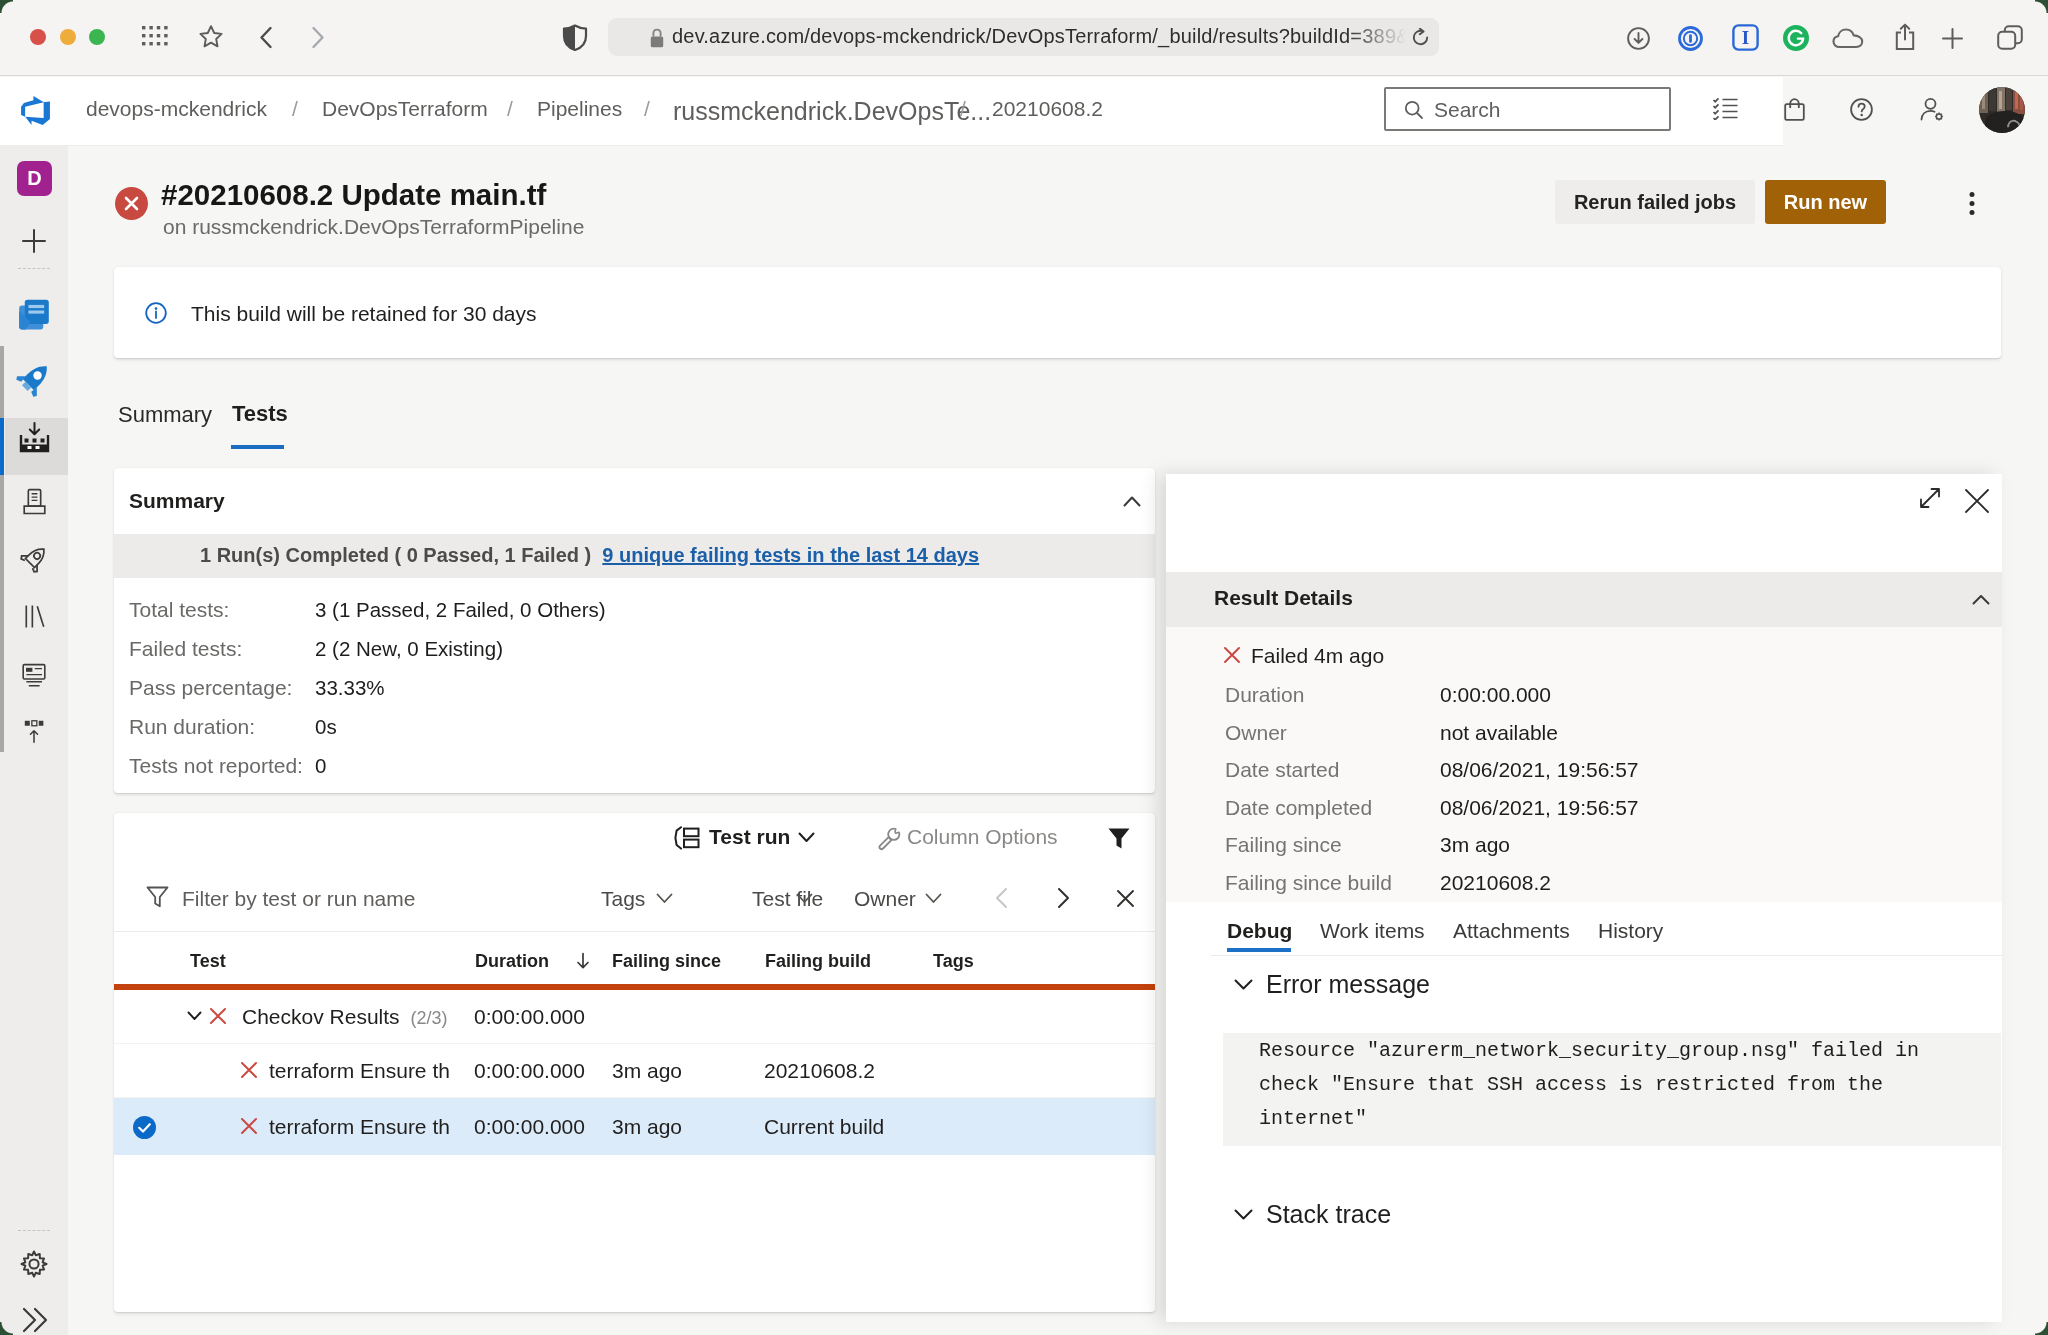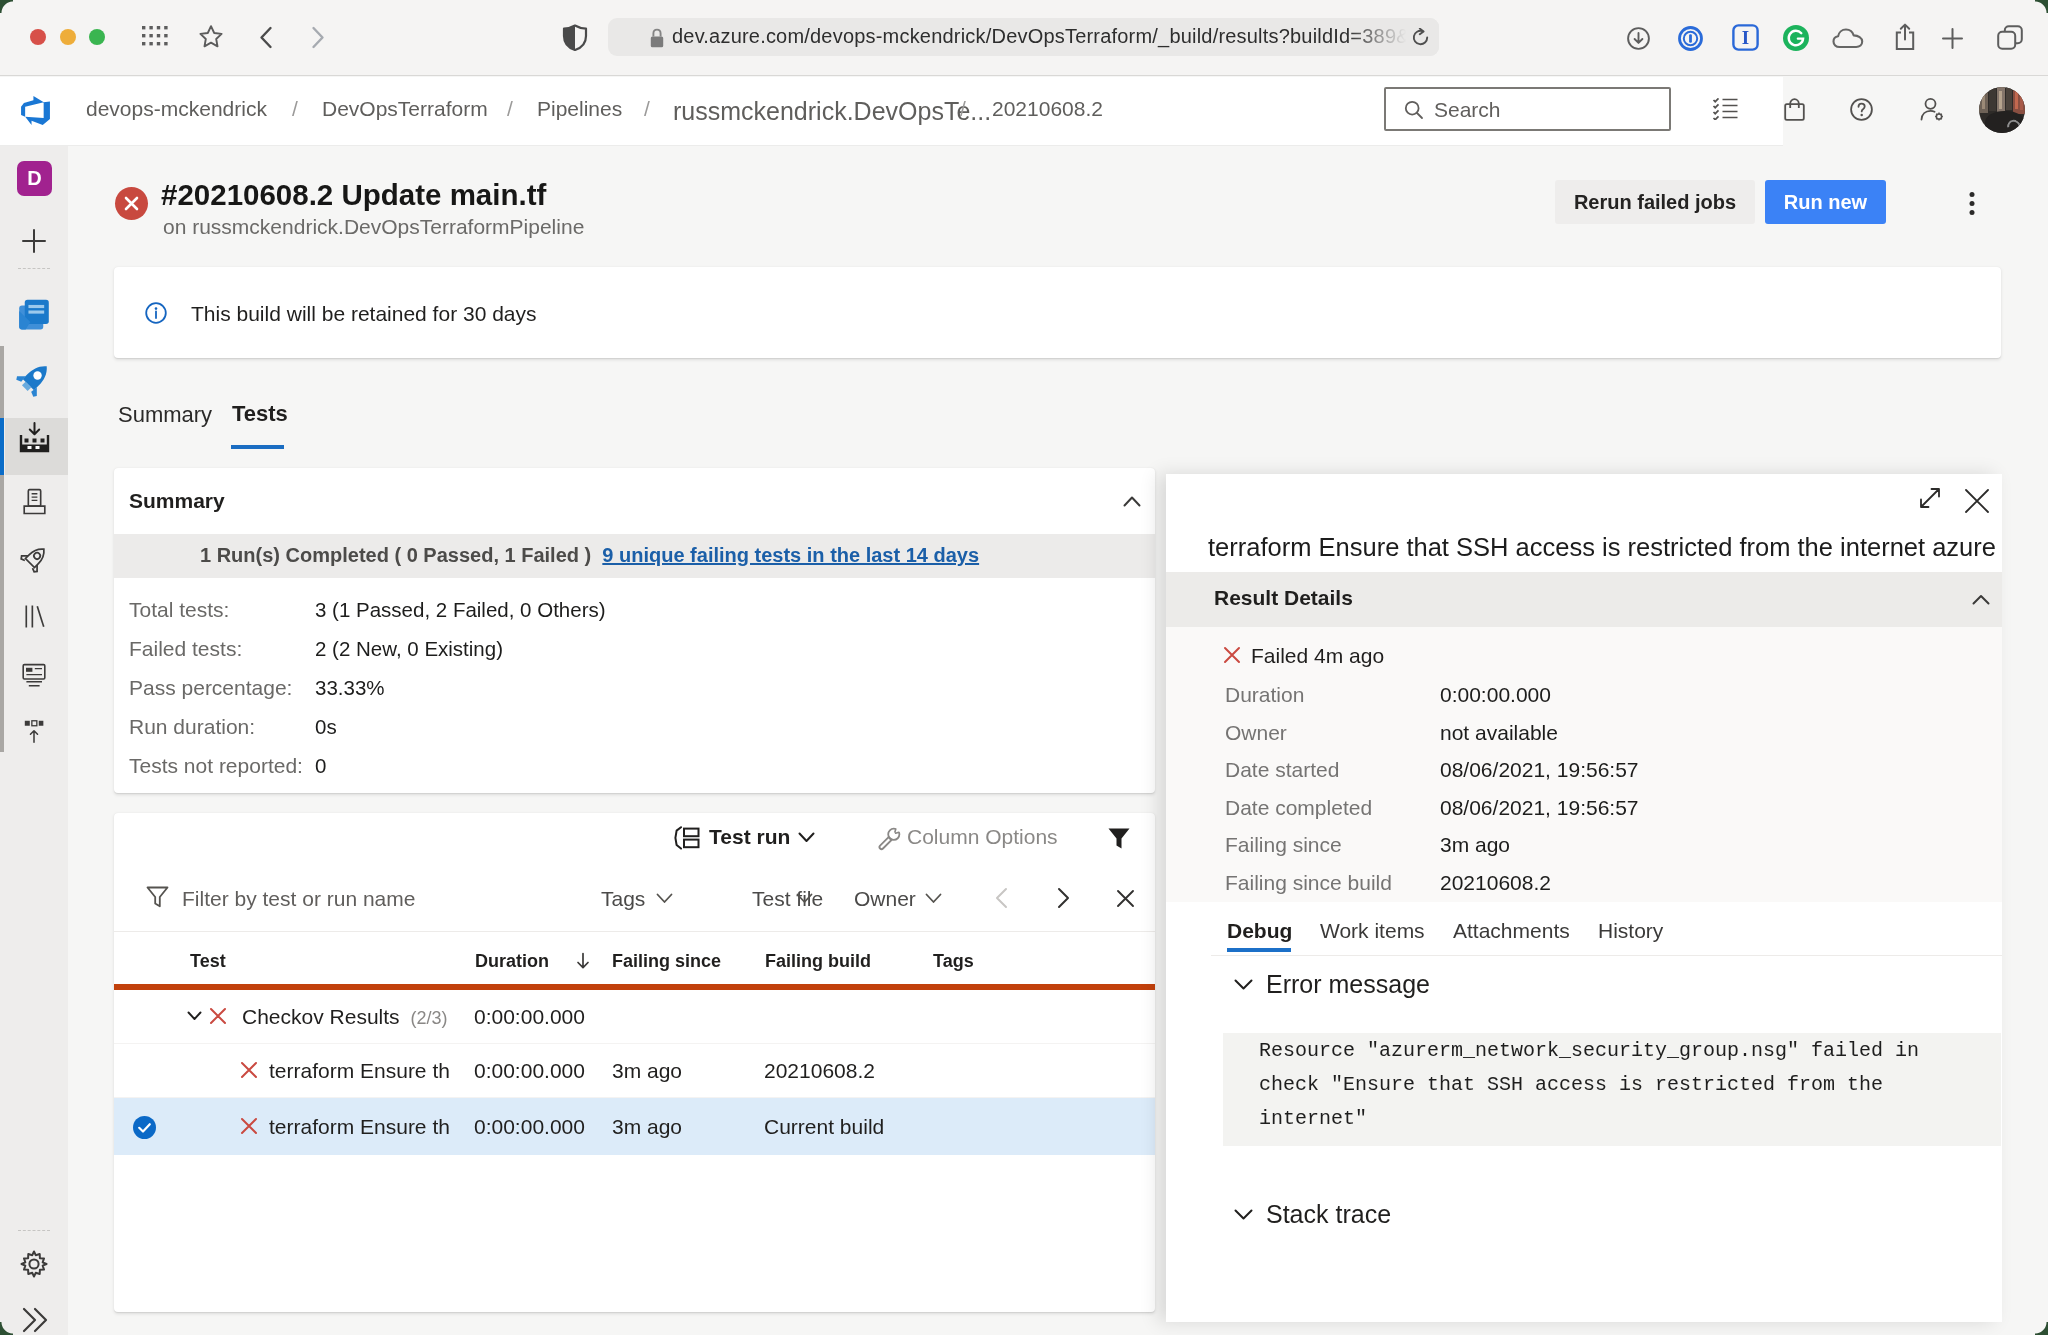--- a/index.html
+++ b/index.html
@@ -274,21 +274,21 @@
 
   <div id="main">
 
     <div class="abs" style="left:47px; top:41px; width:33px; height:33px; border-radius:50%; background:#c8493f;"></div>
     <svg class="i" style="left:56px; top:50px;" width="15" height="15" viewBox="0 0 15 15">
       <path d="M2 2 L13 13 M13 2 L2 13" stroke="#fff" stroke-width="2.6" stroke-linecap="round"></path>
     </svg>
     <div class="abs" style="left:93px; top:32px; font-size:29.5px; font-weight:700; color:#171716;">#20210608.2 Update main.tf</div>
     <div class="abs" style="left:95px; top:69px; font-size:21px; color:#6b6a68;">on russmckendrick.DevOpsTerraformPipeline</div>
     <div class="abs" style="left:1487px; top:34px; width:200px; height:44px; background:#eeedec; border-radius:3px; text-align:center; line-height:44px; font-size:20px; font-weight:700; color:#242322;">Rerun failed jobs</div>
-    <div class="abs" style="left:1697px; top:34px; width:121px; height:44px; background:#3b82f6; border-radius:3px; text-align:center; line-height:44px; font-size:20px; font-weight:700; color:#fff;">Run new</div>
+    <div class="abs" style="left:1697px; top:34px; width:121px; height:44px; background:#a16207; border-radius:3px; text-align:center; line-height:44px; font-size:20px; font-weight:700; color:#fff;">Run new</div>
     <svg class="i" style="left:1899px; top:40px;" width="10" height="33" viewBox="0 0 10 33">
       <circle cx="5" cy="8.5" r="2.5" fill="#2b2a29"></circle>
       <circle cx="5" cy="17.5" r="2.5" fill="#2b2a29"></circle>
       <circle cx="5" cy="26.5" r="2.5" fill="#2b2a29"></circle>
     </svg>
 
     <div class="card" style="left:46px; top:121px; width:1887px; height:91px;">
       <svg class="i" style="left:31px; top:35px;" width="22" height="22" viewBox="0 0 22 22">
         <circle cx="11" cy="11" r="9.8" fill="none" stroke="#1565c0" stroke-width="1.8"></circle>
         <circle cx="11" cy="6.6" r="1.3" fill="#1565c0"></circle>
@@ -420,21 +420,20 @@
       </div>
     </div>
 
     <div class="abs" id="panel" style="left:1098px; top:328px; width:836px; height:848px; background:#fff; box-shadow:-8px 0 18px rgba(0,0,0,.12);">
       <svg class="i" style="left:752px; top:12px;" width="24" height="28" viewBox="0 0 24 28">
         <path d="M3 21 L21 3 M21 3 H13.5 M21 3 V10.5 M3 21 V13.5 M3 21 H10.5" fill="none" stroke="#2c2b2a" stroke-width="1.8" stroke-linecap="round" stroke-linejoin="round"></path>
       </svg>
       <svg class="i" style="left:798px; top:14px;" width="26" height="26" viewBox="0 0 26 26">
         <path d="M2 2 L24 24 M24 2 L2 24" stroke="#2c2b2a" stroke-width="1.8" stroke-linecap="round"></path>
       </svg>
-      <div class="abs" style="left:42px; top:59px; font-size:25.5px; color:#1c1c1c; white-space:nowrap;">terraform Ensure that SSH access is restricted from the internet azure</div>
       <div class="abs" style="left:0; top:98px; width:100%; height:55px; background:#ecebe9;">
         <span class="abs" style="left:48px; top:14px; font-size:21px; font-weight:700; color:#201f1e;">Result Details</span>
         <svg class="i" style="left:806px; top:22px;" width="18" height="11" viewBox="0 0 18 11">
           <path d="M1.5 9.5 L9 2 L16.5 9.5" fill="none" stroke="#3b3a39" stroke-width="2" stroke-linecap="round" stroke-linejoin="round"></path>
         </svg>
       </div>
       <div class="abs" style="left:0; top:153px; width:100%; height:275px; background:#faf9f8;">
         <svg class="i" style="left:57px; top:19px;" width="18" height="18" viewBox="0 0 18 18">
           <path d="M2 2 L16 16 M16 2 L2 16" stroke="#ca4a41" stroke-width="2" stroke-linecap="round"></path>
         </svg>

